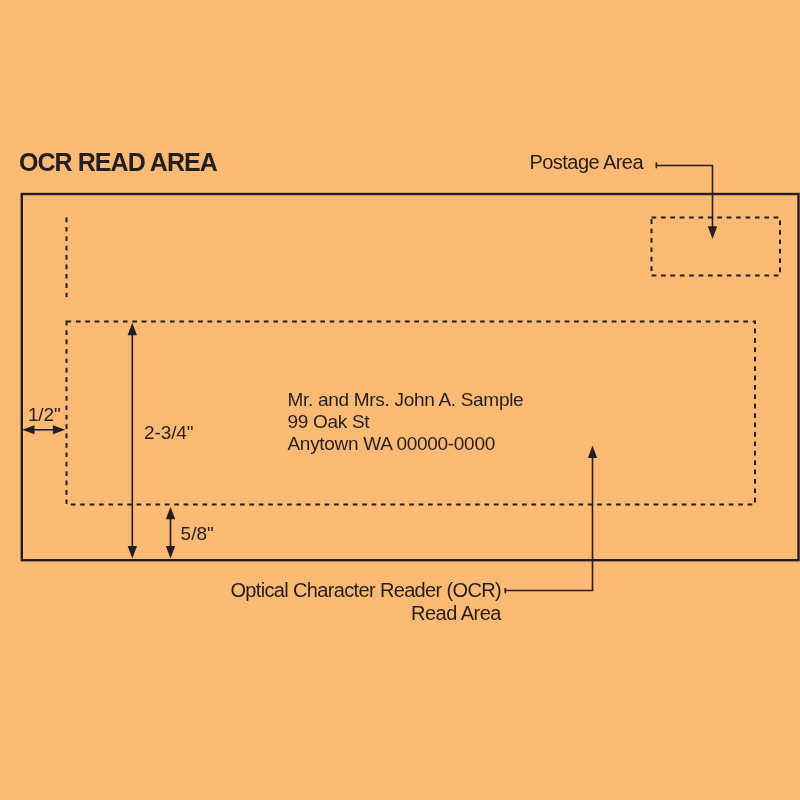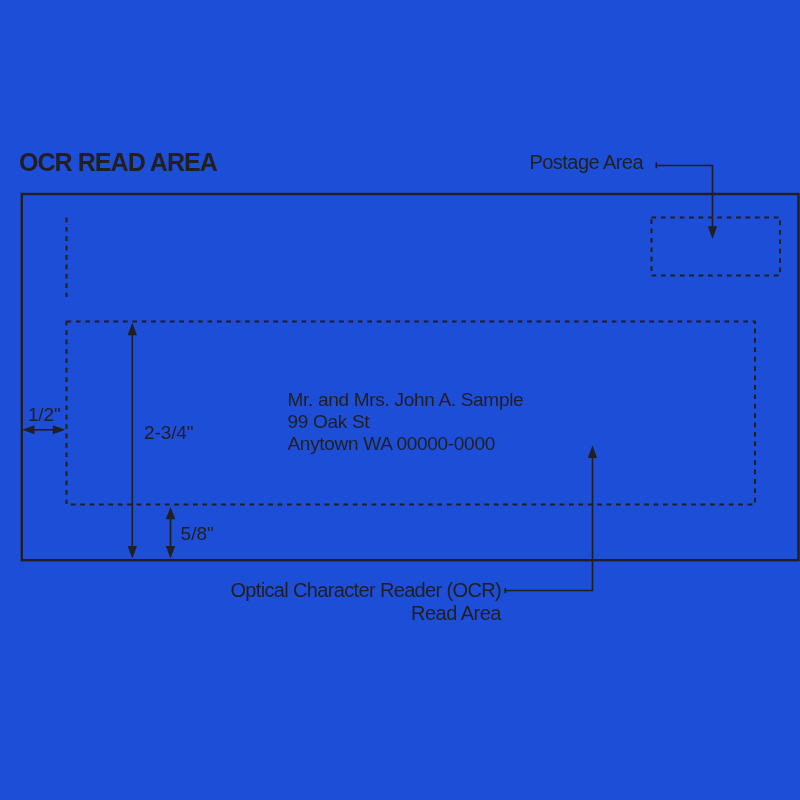--- a/index.html
+++ b/index.html
@@ -1,16 +1,16 @@
 <!DOCTYPE html>
 <html><head>
 <meta charset="utf-8">
 <style>
   html,body{margin:0;padding:0;background:#ffffff;}
-  .stage{position:relative;width:800px;height:800px;background:#1d4ed8;overflow:hidden;transform:translateZ(0);will-change:transform;}
+  .stage{position:relative;width:800px;height:800px;background:#fdba74;overflow:hidden;transform:translateZ(0);will-change:transform;}
   svg{display:block;}
   text{font-family:"Liberation Sans", sans-serif;fill:#231f20;}
 </style>
 </head>
 <body>
 <div class="stage">
 <svg width="800" height="800" viewBox="0 0 800 800">
 
   <g>
     <text x="19" y="171.2" font-size="25" font-weight="bold" letter-spacing="-0.95">OCR READ AREA</text>

